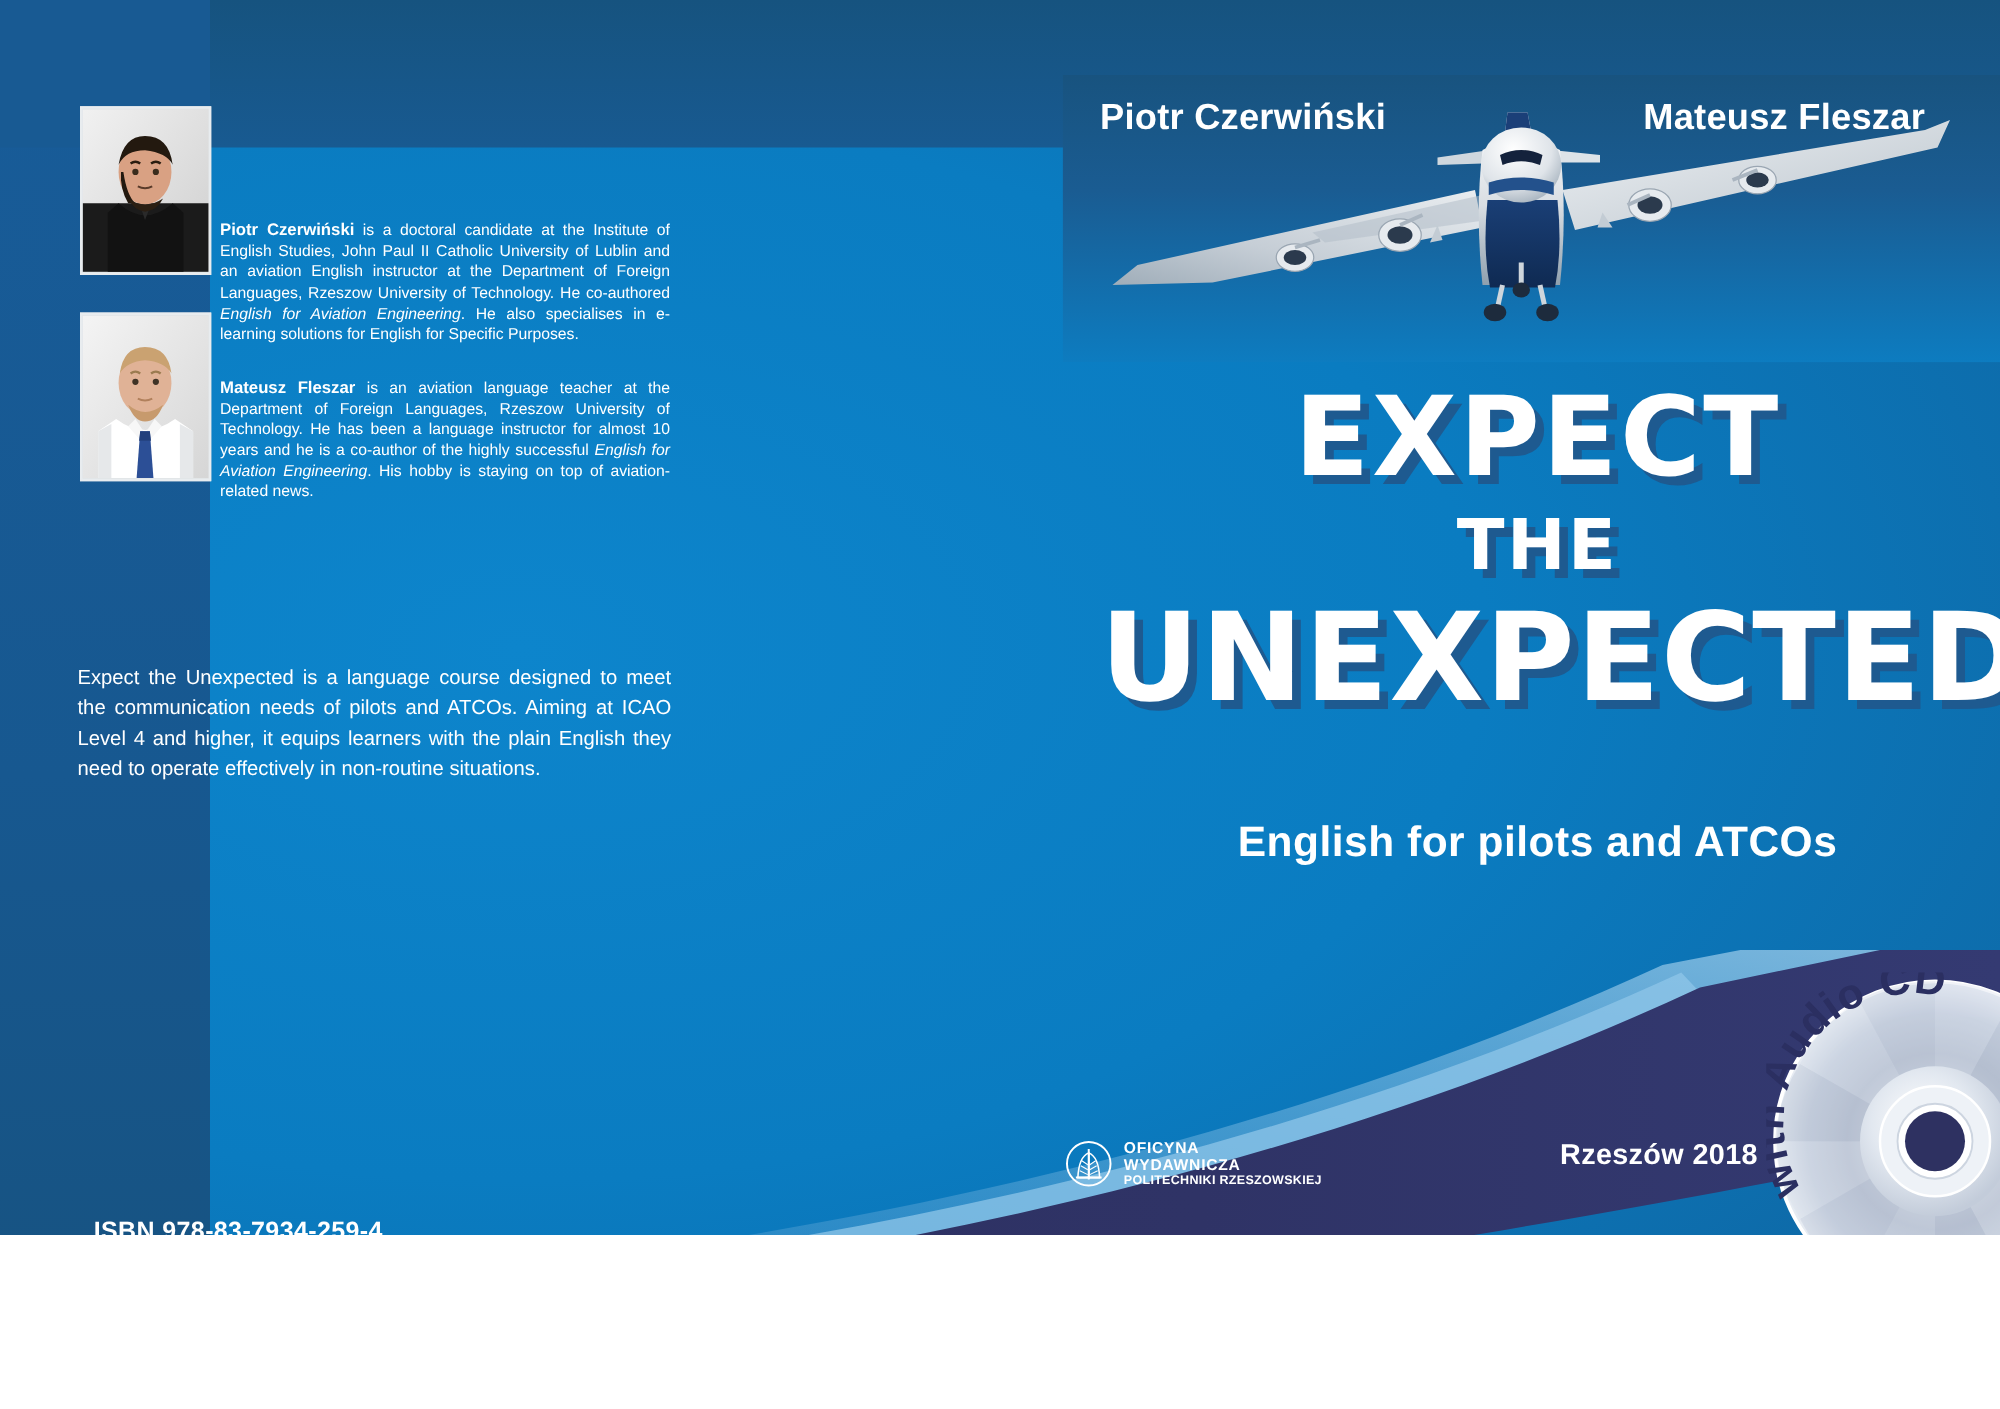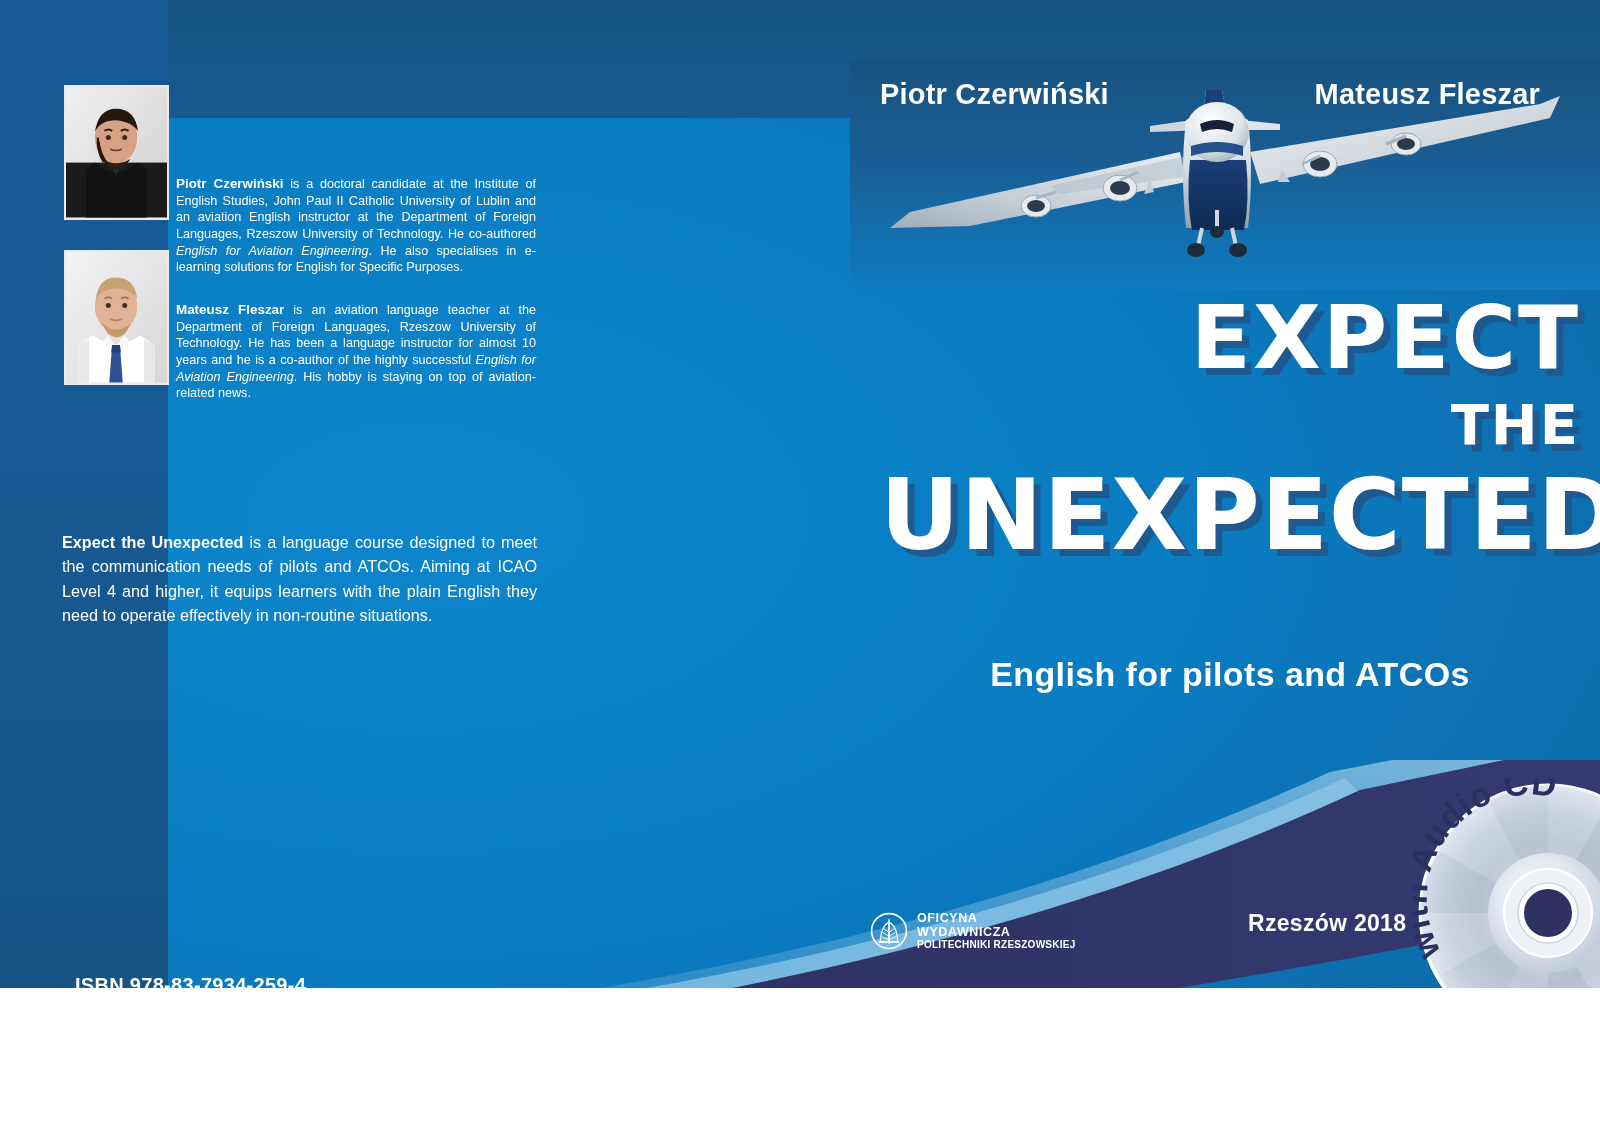--- a/index.html
+++ b/index.html
@@ -39,22 +39,22 @@
   .plane-stage {
     position:absolute; left:850px; top:60px; width:750px; height:230px;
     overflow:hidden;
   }
   .plane {
     position:absolute; left:0; top:0; width:750px; height:230px;
   }
 
   
   .title-block {
-    position:absolute; left:880px; top:296px; width:700px;
-    text-align:right;
+    position:absolute; left:880px; top:308px; width:700px;
+    text-align:center;
   }
   .title-line {
     font-family:"DejaVu Sans", sans-serif;
     font-weight:bold;
     color:#ffffff;
     letter-spacing:2px;
     line-height:0.96;
     text-shadow:7px 7px 0 #1e5a90;
     white-space:nowrap;
   }
@@ -100,35 +100,35 @@
   }
   #bio-1 { left:176px; top:131px; width:360px;margin-top:44px; }
   #bio-2 { left:176px; top:301px; width:360px; }
   .bio b { font-weight:bold; font-size:13.4px; }
   .bio i { font-style:italic; }
 
   .blurb {
     position:absolute; left:62px; top:530px; width:475px;
     color:#ffffff; font-size:16.2px; line-height:1.5; text-align:justify;
   }
-  .blurb b { font-weight:bold; }
+  .blurb b { font-weight:normal; }
 
   .isbn {
     position:absolute; left:63px; top:974px;
     color:#ffffff; font-size:20px; font-weight:bold; letter-spacing:0.3px;margin-left:12px;
   }
 
   
   .wave-svg {
     position:absolute; left:0; top:760px; width:1600px; height:367px;
   }
 
   
   .publisher {
-    position:absolute; left:870px; top:912px;
+    position:absolute; left:852px; top:912px;
     display:flex; align-items:center; gap:9px;
   }
   .pub-mark { width:38px; height:38px; flex:0 0 38px; }
   .pub-text { color:#ffffff; line-height:1.08; }
   .pub-l1, .pub-l2 {
     font-size:12.5px; font-weight:bold; letter-spacing:0.6px;
   }
   .pub-l3 { font-size:10px; font-weight:bold; letter-spacing:0.25px; margin-top:1px; }
 
   .place-year {

